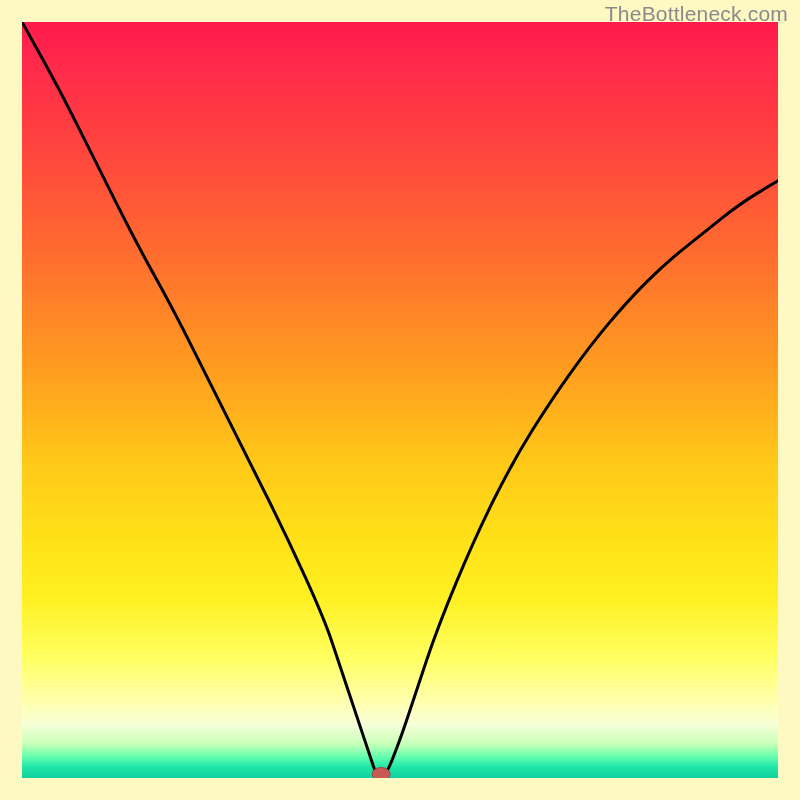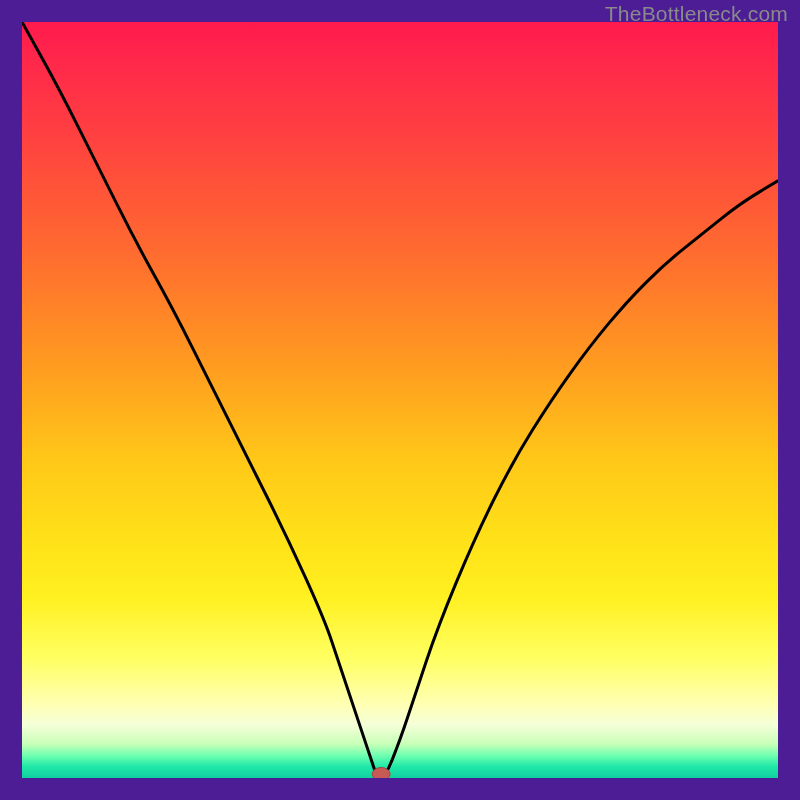--- a/index.html
+++ b/index.html
@@ -1,20 +1,20 @@
 <!DOCTYPE html>
 <html><head>
 <meta charset="utf-8">
 <style>
   * { margin: 0; padding: 0; box-sizing: border-box; }
   html, body { width: 800px; height: 800px; overflow: hidden; background: #000; }
   .frame {
     width: 800px;
     height: 800px;
-    background: #4c1d95;
+    background: #fef9c3;
     position: relative;
     padding-left: 23px;
   }
   .plot-area {
     position: absolute;
     left: 22px;
     top: 22px;
     width: 756px;
     height: 756px;
     background: linear-gradient(to bottom,

